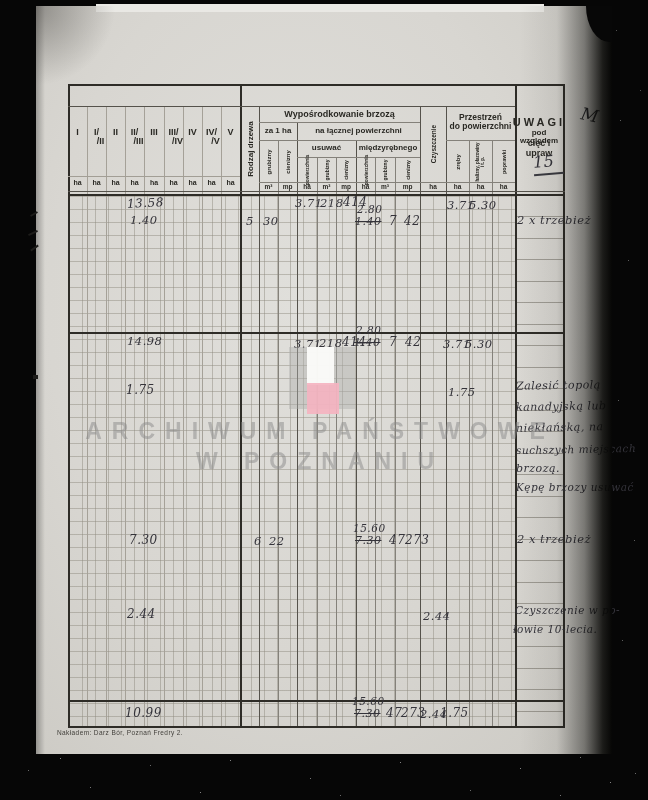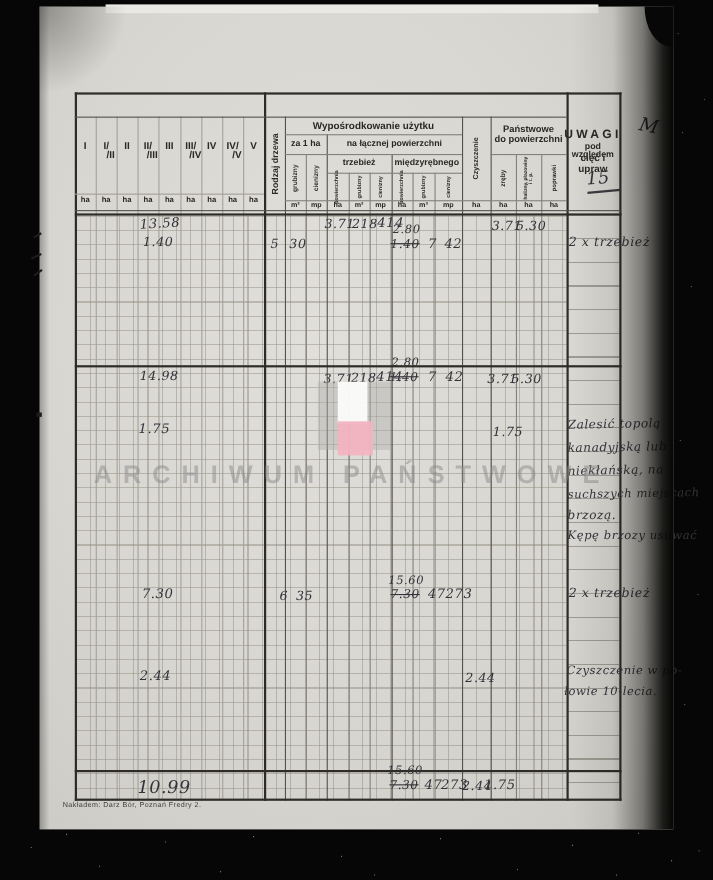--- a/index.html
+++ b/index.html
@@ -195,30 +195,30 @@
     </div>
   <div class="cell" style="left:221px;top:177px;width:19px;height:12px;font-size:7px;">
       <span>ha</span>
     </div>
 
   <div class="rot" style="left:240px;top:106px;width:19px;height:86px;">
     <span style="font-size:8px;">Rodzaj drzewa</span>
   </div>
 
   <div class="cell" style="left:259px;top:107px;width:161px;height:15px;font-size:9px;">
-    <span>Wypośrodkowanie użytku</span>
+    <span>Wypośrodkowanie brzozą</span>
   </div>
   <div class="cell" style="left:259px;top:123px;width:38px;height:16px;font-size:8px;">
     <span>za 1 ha</span>
   </div>
   <div class="cell" style="left:297px;top:123px;width:123px;height:16px;font-size:8px;text-align:center;">
     <span>na łącznej powierzchni</span>
   </div>
   <div class="cell" style="left:297px;top:141px;width:59px;height:15px;font-size:8px;">
-    <span>trzebież</span>
+    <span>usuwać</span>
   </div>
   <div class="cell" style="left:356px;top:141px;width:64px;height:15px;font-size:8px;">
     <span>międzyrębnego</span>
   </div>
 
   <div class="rot" style="left:259px;top:141px;width:19px;height:41px;">
     <span style="font-size:6px;">grubizny</span>
   </div>
   <div class="rot" style="left:278px;top:141px;width:19px;height:41px;">
     <span style="font-size:6px;">cienizny</span>
@@ -239,21 +239,21 @@
     <span style="font-size:5px;">grubizny</span>
   </div>
   <div class="rot" style="left:395px;top:158px;width:25px;height:24px;">
     <span style="font-size:5px;">cienizny</span>
   </div>
   <div class="rot" style="left:420px;top:106px;width:26px;height:76px;">
     <span style="font-size:6.5px;">Czyszczenie</span>
   </div>
 
   <div class="cell" style="left:446px;top:107px;width:69px;height:30px;font-size:8.5px;flex-direction:column;">
-    <span>Państwowe</span>
+    <span>Przestrzeń</span>
     <span>do powierzchni</span>
   </div>
   <div class="rot" style="left:446px;top:141px;width:23px;height:41px;">
     <span style="font-size:6px;">zręby</span>
   </div>
   <div class="rot wrap" style="left:469px;top:141px;width:23px;height:41px;">
     <span style="font-size:4.5px;">halizny, płazowiny i t. p.</span>
   </div>
   <div class="rot" style="left:492px;top:141px;width:23px;height:41px;">
     <span style="font-size:5.5px;">poprawki</span>
@@ -340,46 +340,47 @@
   <div class="hw" style="left:448px;top:385px;font-size:11.5px;">1.75</div>
   <div class="hw" style="left:516px;top:379px;font-size:11px;transform:rotate(-1deg);">Zalesić topolą</div>
   <div class="hw" style="left:516px;top:400px;font-size:11px;transform:rotate(-1deg);">kanadyjską lub</div>
   <div class="hw" style="left:516px;top:421px;font-size:11px;transform:rotate(-1deg);">niekłańską, na</div>
   <div class="hw" style="left:516px;top:443px;font-size:10.5px;transform:rotate(-1deg);">suchszych miejscach</div>
   <div class="hw" style="left:516px;top:462px;font-size:11px;">brzozą.</div>
   <div class="hw" style="left:516px;top:481px;font-size:10.5px;">Kępę brzozy usuwać</div>
 
   <div class="hw" style="left:129px;top:533px;font-size:12px;">7.30</div>
   <div class="hw" style="left:254px;top:534px;font-size:11.5px;">6</div>
-  <div class="hw" style="left:269px;top:534px;font-size:11.5px;">35</div>
+  <div class="hw" style="left:269px;top:534px;font-size:11.5px;">22</div>
   <div class="hw" style="left:353px;top:522px;font-size:10.5px;">15.60</div>
   <div class="hw strike" style="left:355px;top:534px;font-size:11px;">7.30</div>
   <div class="hw" style="left:389px;top:533px;font-size:12px;">47</div>
   <div class="hw" style="left:405px;top:533px;font-size:12px;">273</div>
   <div class="hw" style="left:517px;top:532px;font-size:11.5px;">2 x trzebież</div>
 
   <div class="hw" style="left:127px;top:607px;font-size:12px;">2.44</div>
   <div class="hw" style="left:423px;top:609px;font-size:11.5px;">2.44</div>
   <div class="hw" style="left:515px;top:604px;font-size:10.5px;">Czyszczenie w po-</div>
   <div class="hw" style="left:513px;top:623px;font-size:10.5px;">łowie 10-lecia.</div>
 
-  <div class="hw" style="left:125px;top:706px;font-size:16px;">10.99</div>
+  <div class="hw" style="left:125px;top:706px;font-size:12px;">10.99</div>
   <div class="hw" style="left:352px;top:695px;font-size:10.5px;">15.60</div>
   <div class="hw strike" style="left:354px;top:707px;font-size:11px;">7.30</div>
   <div class="hw" style="left:386px;top:706px;font-size:12px;">47</div>
   <div class="hw" style="left:401px;top:706px;font-size:12px;">273</div>
   <div class="hw" style="left:420px;top:707px;font-size:11.5px;">2.44</div>
   <div class="hw" style="left:440px;top:706px;font-size:12px;">1.75</div>
 
   <div class="imprint">Nakładem: Darz Bór, Poznań Fredry 2.</div>
 
   <div class="logo-gray"></div>
   <div class="logo-white"></div>
   <div class="logo-pink"></div>
   <div class="wm" style="top:418px;">ARCHIWUM PAŃSTWOWE</div>
+  <div class="wm" style="top:448px;">W POZNANIU</div>
 
   <div class="shadow-right"></div>
   <div class="corner-tr"></div>
 
 
   <div class="specks"></div>
 
 </div>
 
 </body></html>

